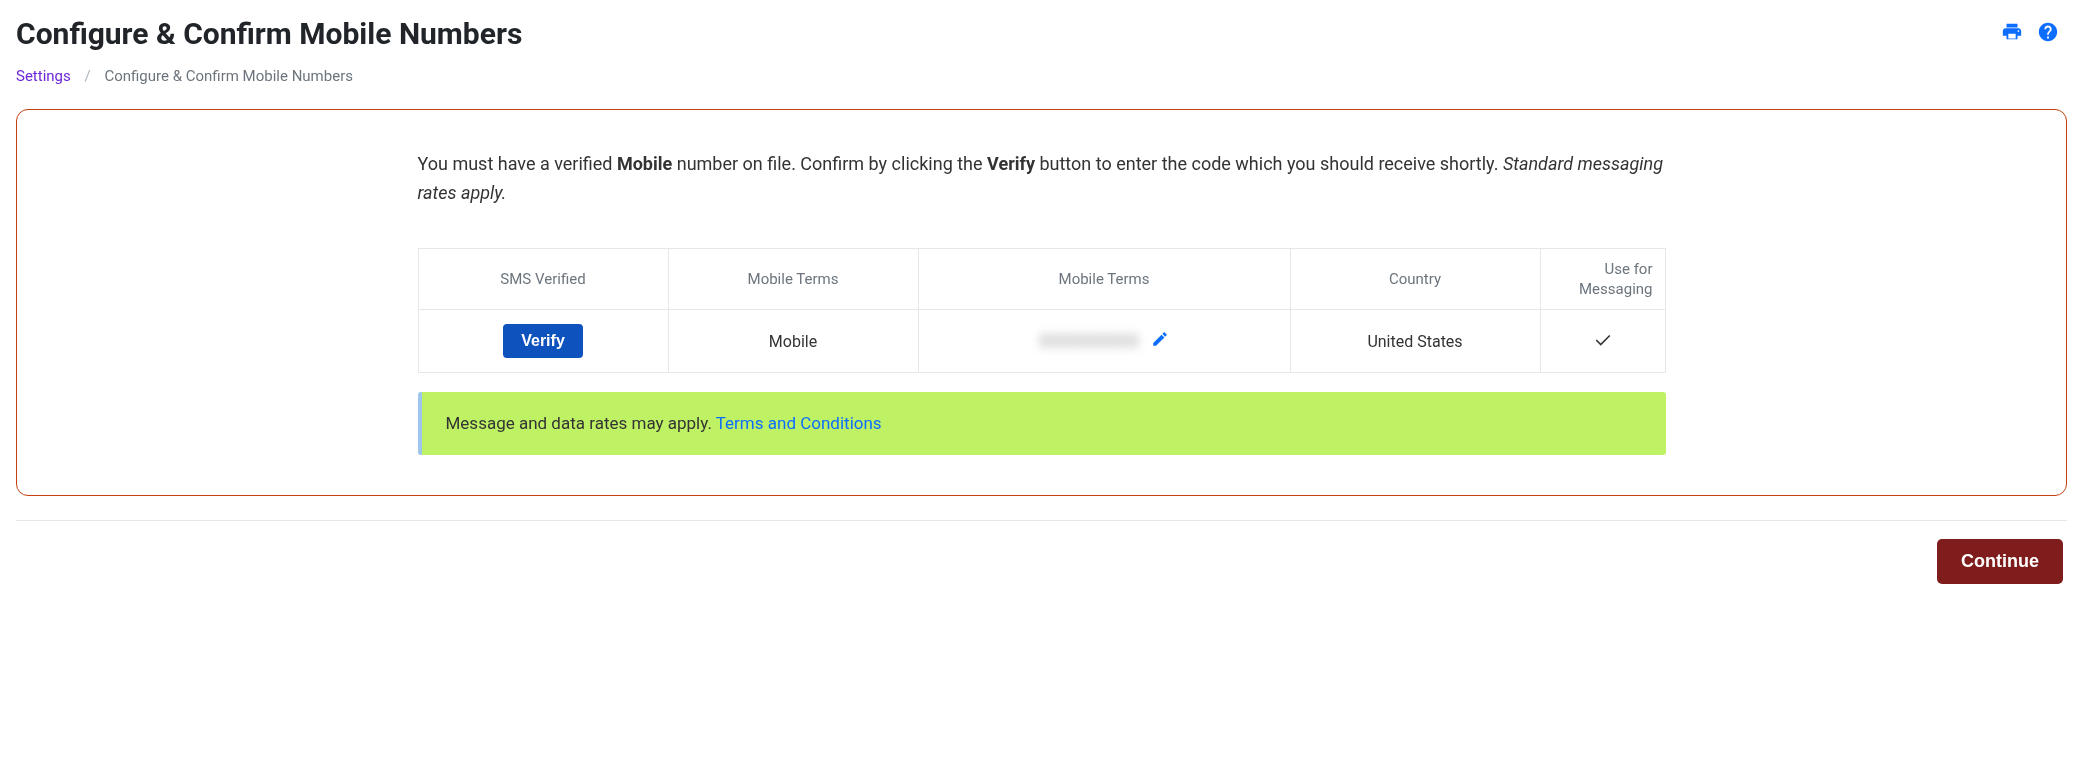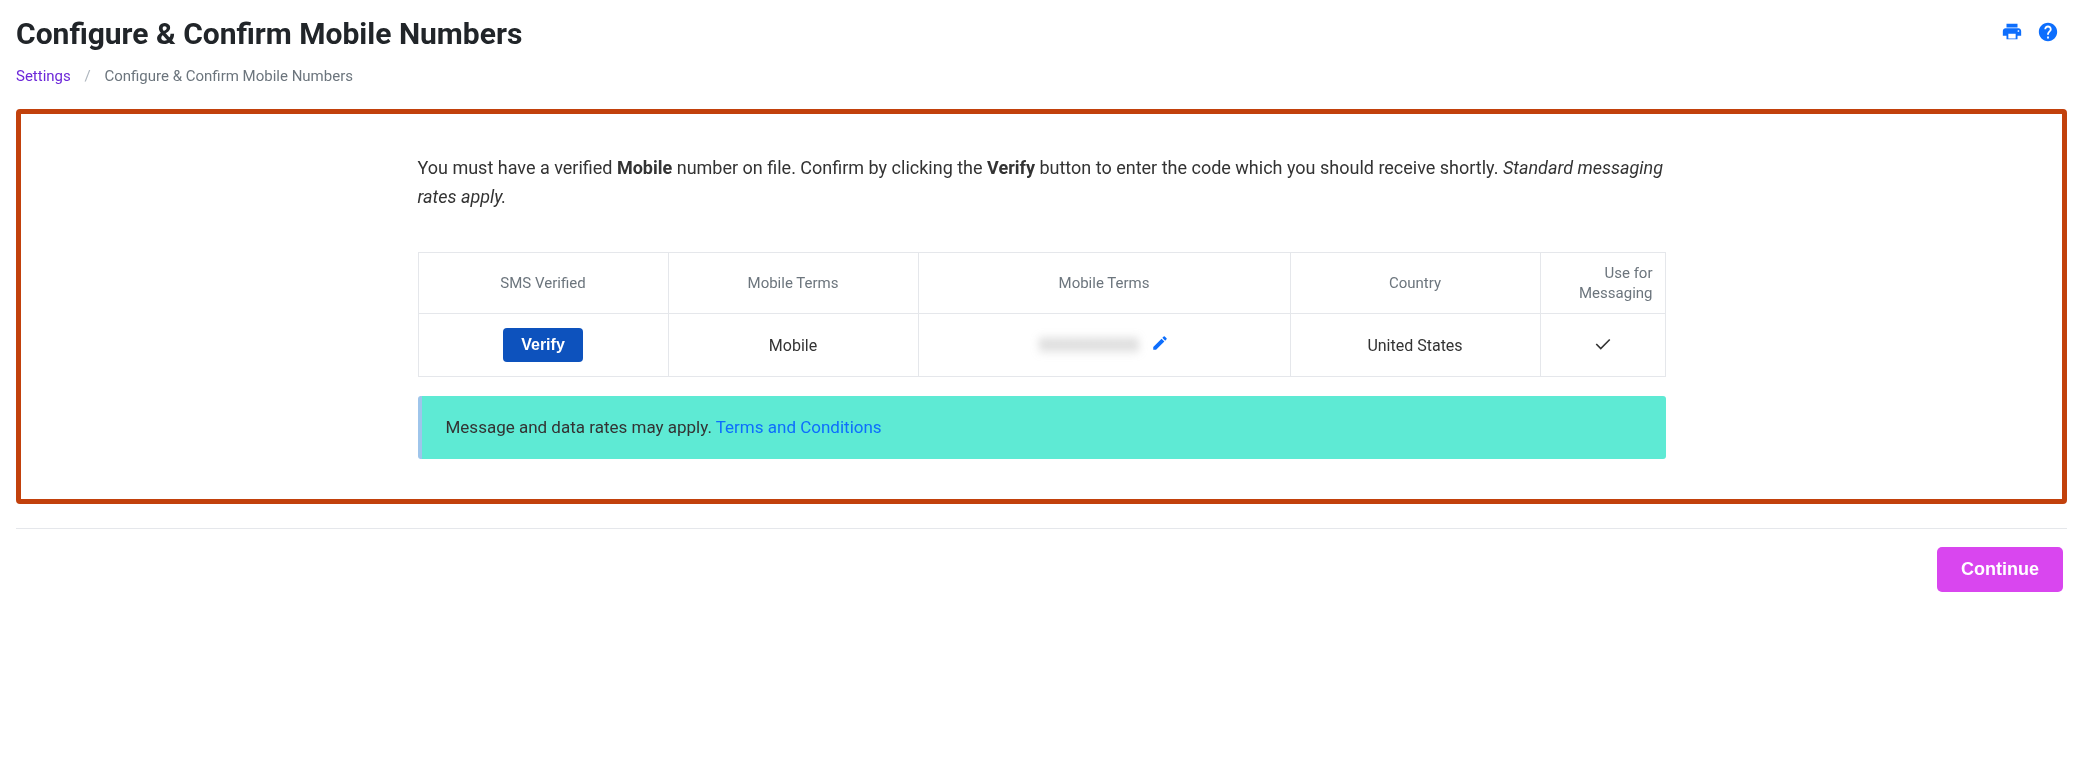--- a/index.html
+++ b/index.html
@@ -48,22 +48,22 @@
     }
     .breadcrumb-separator {
       margin: 0 10px;
       color: #adb5bd;
     }
     .breadcrumb-current {
       color: #6c757d;
     }
     .card {
       margin: 0 16px;
-      border: 5px solid #c2410c;
-      border-radius: 4px;
+      border: 1px solid #c2410c;
+      border-radius: 12px;
       padding: 40px 0 40px 0;
     }
     .inner {
       max-width: 1260px;
       margin: 0 auto;
       padding: 0 6px;
     }
     .intro {
       font-size: 18px;
       line-height: 1.6;
@@ -132,21 +132,21 @@
       cursor: pointer;
     }
     .check-icon svg {
       width: 18px;
       height: 14px;
       stroke: #333;
       stroke-width: 2.2;
       fill: none;
     }
     .notice {
-      background: #5eead4;
+      background: #bef264;
       border-left: 4px solid #9ec5eb;
       border-radius: 3px;
       padding: 18px 24px;
       font-size: 17px;
       line-height: 1.6;
       color: #333;
     }
     .notice a {
       color: #0d6efd;
       text-decoration: none;
@@ -155,21 +155,21 @@
       margin: 24px 16px 18px 16px;
       border: none;
       border-top: 1px solid #e5e7eb;
     }
     .footer-actions {
       display: flex;
       justify-content: flex-end;
       padding: 0 20px 12px 0;
     }
     .btn-continue {
-      background: #d946ef;
+      background: #7f1d1d;
       color: #fff;
       border: none;
       border-radius: 5px;
       padding: 12px 24px;
       font-size: 18px;
       font-weight: 600;
       cursor: pointer;
     }
   </style>
 </head>

